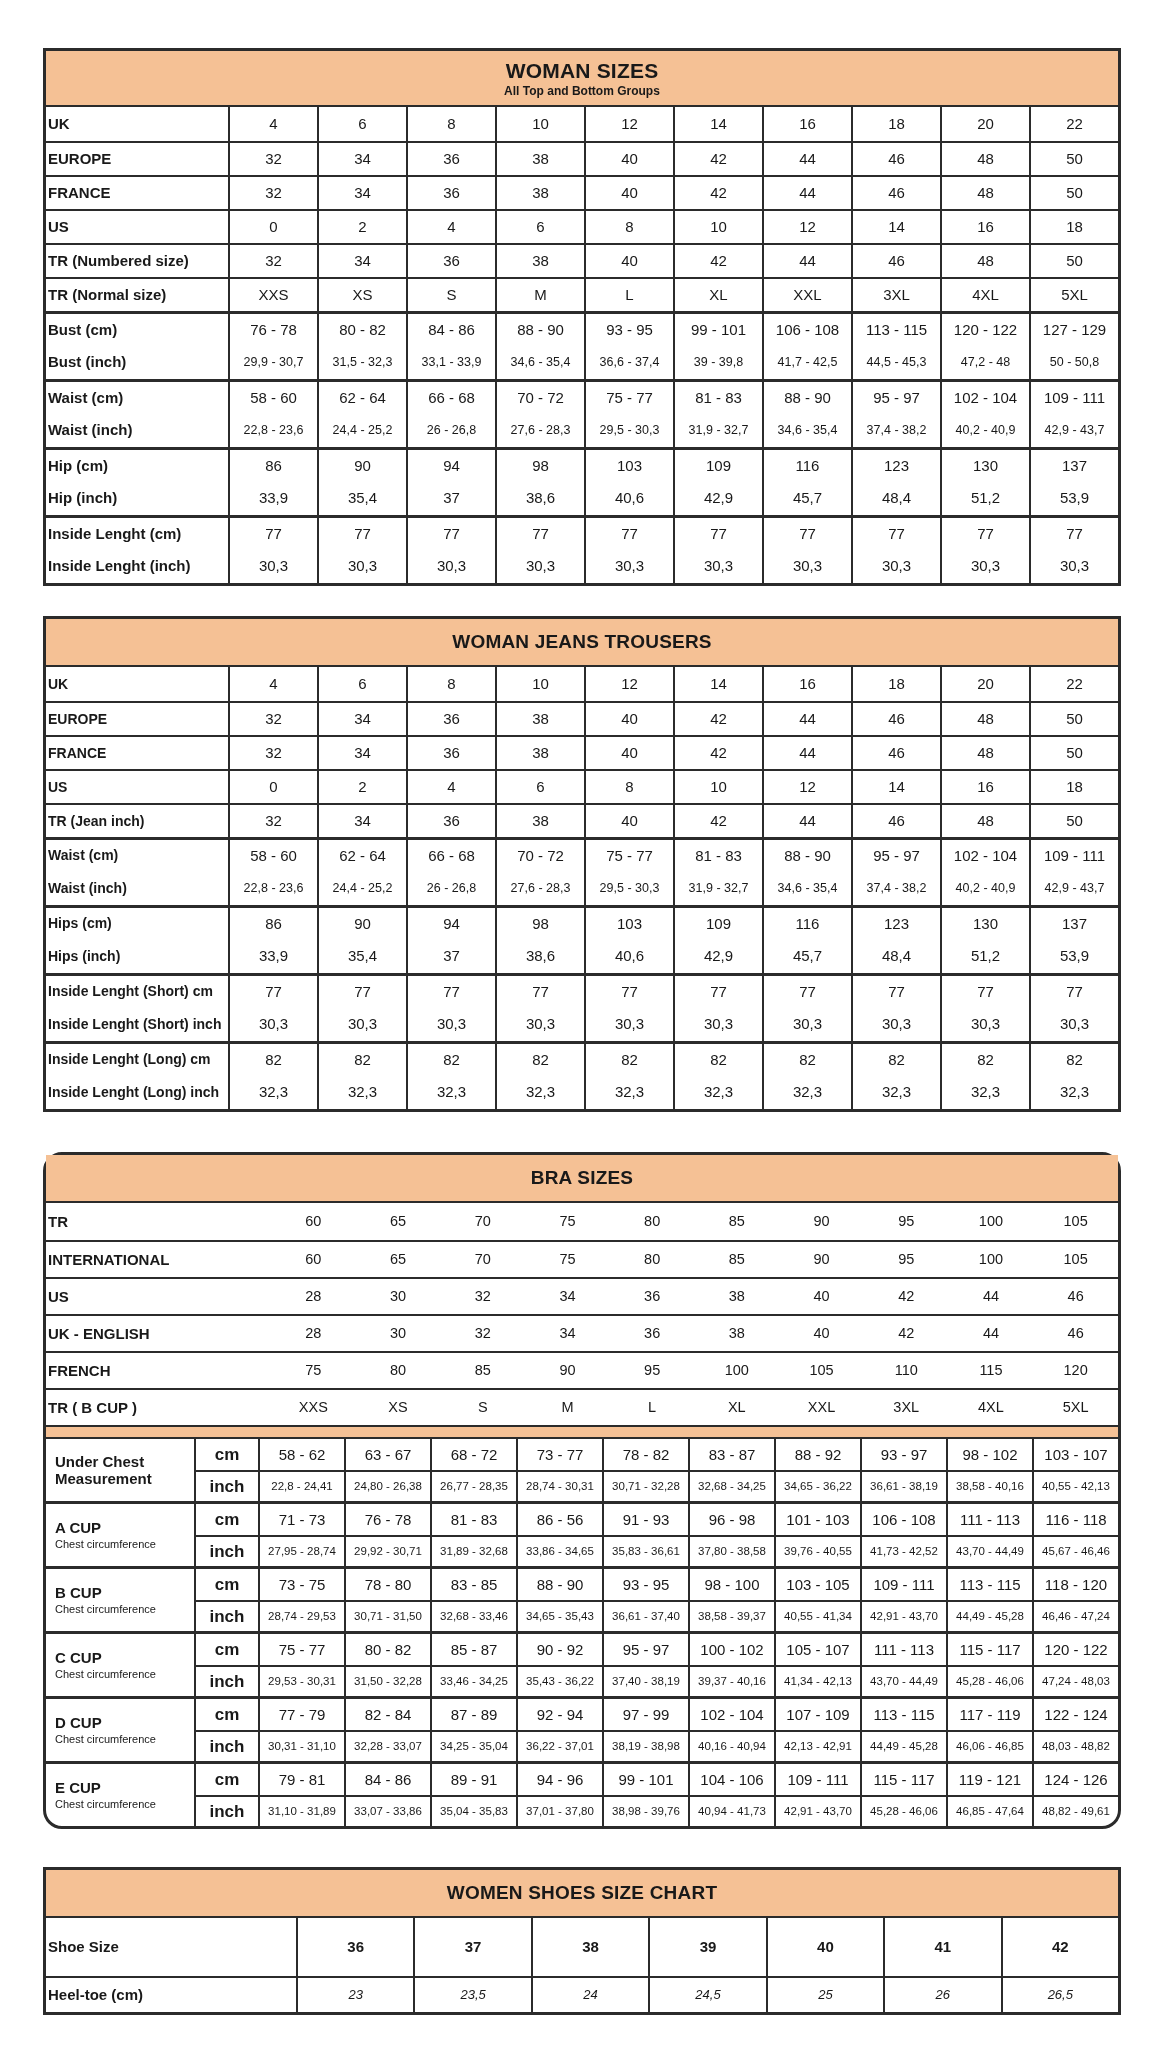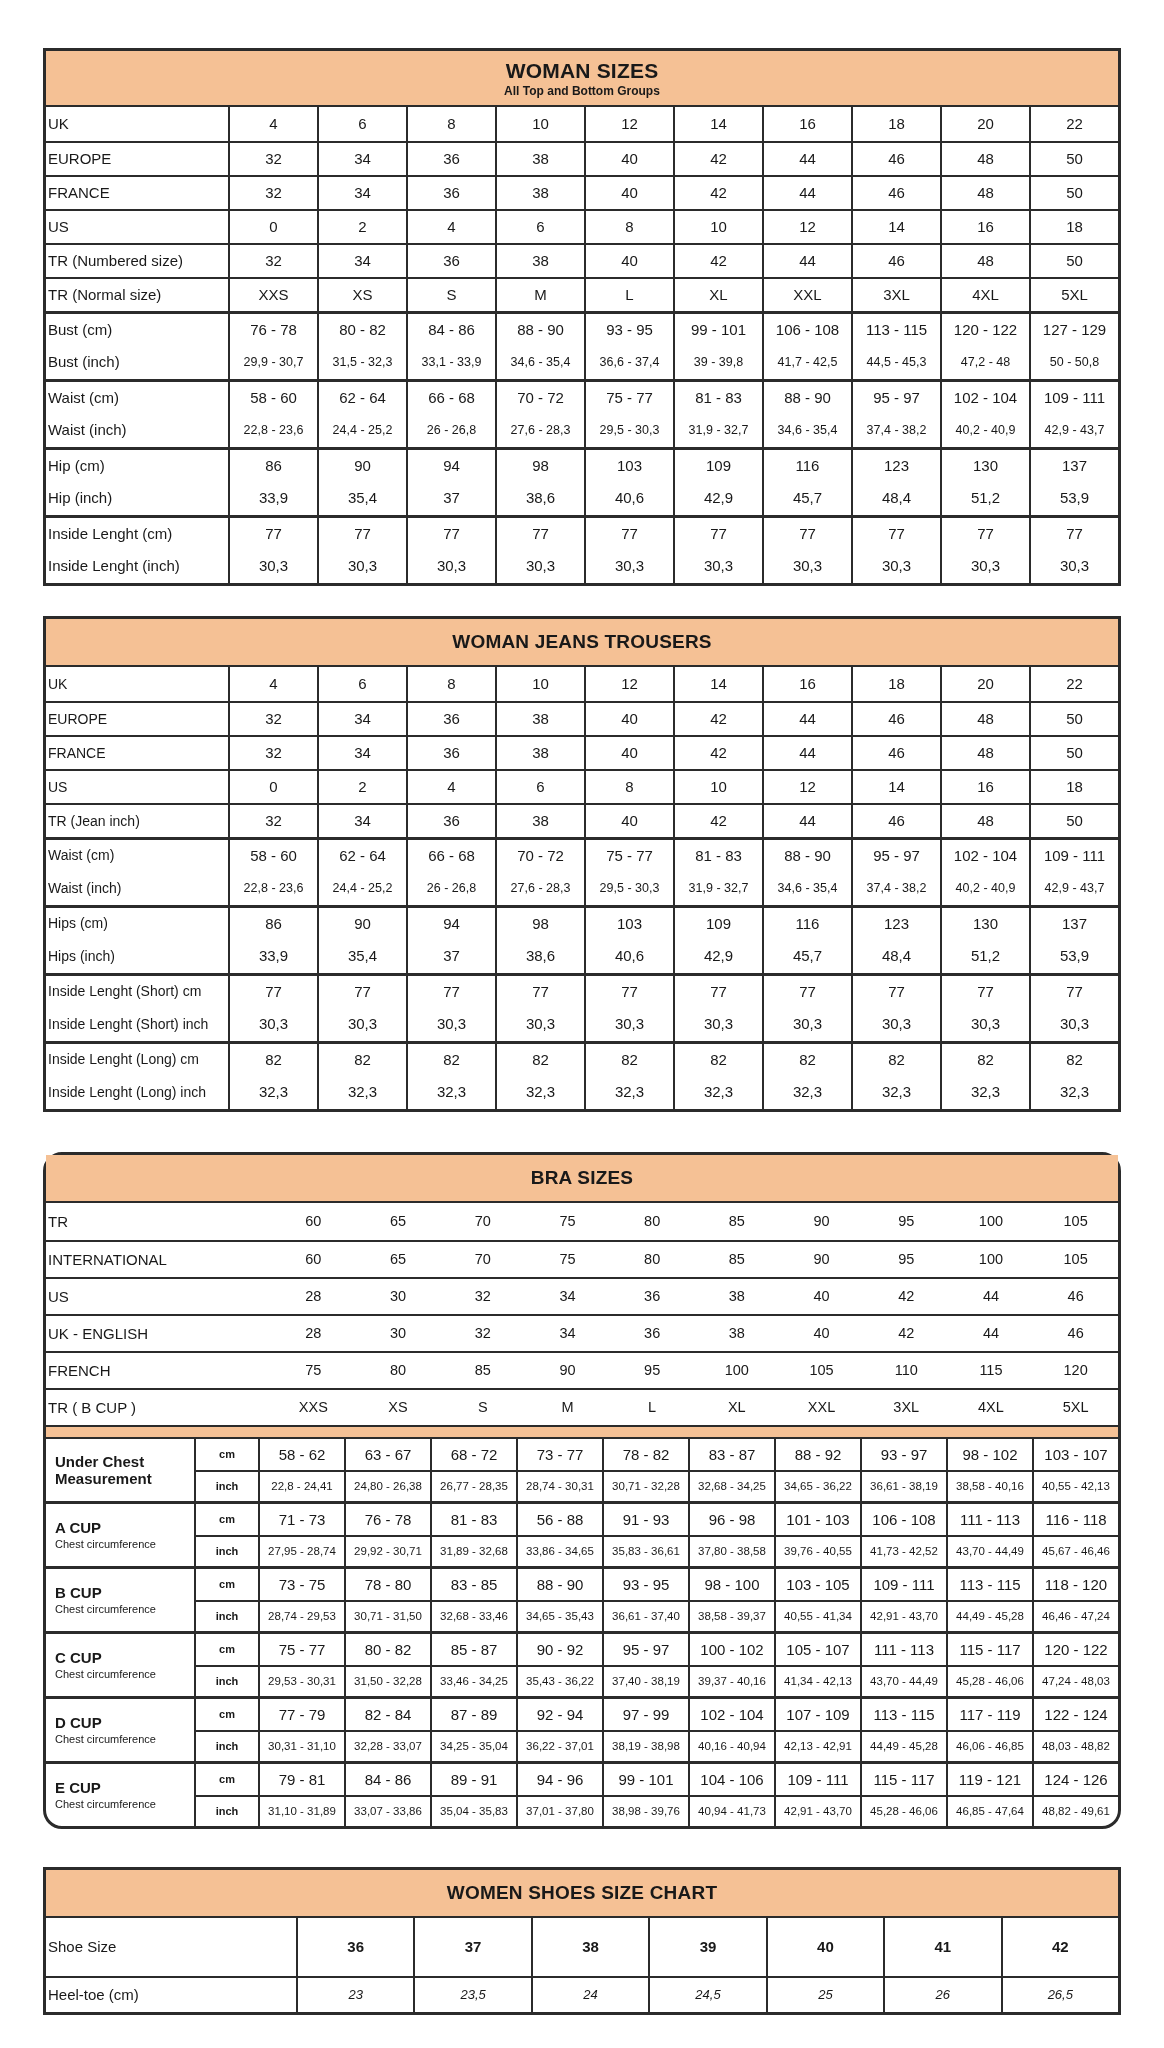--- a/index.html
+++ b/index.html
@@ -36,21 +36,21 @@
   
   .gridbody .row{display:grid;grid-template-columns:var(--cols);}
   .gridbody .row{border-top:2px solid var(--bd);}
   .gridbody .row:first-child{border-top:0;}
   .gridbody .row.thick{border-top:3px solid var(--bd);}
   .gridbody .row.nosep{border-top:0;}
   .cell{
     display:flex;align-items:center;justify-content:center;
     text-align:center;font-size:15px;line-height:1.15;padding:2px;
   }
-  .cell.label{justify-content:flex-start;text-align:right;font-weight:400;}
+  .cell.label{justify-content:flex-start;text-align:right;font-weight:700;}
   .vl .cell + .cell{border-left:2px solid var(--bd);}
   .row.small .val{font-size:12.5px;}
 
   
   #t1-body{--cols:182px repeat(10,1fr);}
   #t2-body{--cols:182px repeat(10,1fr);}
   #t1-body .row,#t2-body .row{min-height:34px;}
   #t2-body .cell.label{font-size:14px;}
 
   
@@ -67,21 +67,21 @@
   }
   .cupgroup:first-child{border-top:0;}
   .cupgroup .cell{border-left:2px solid var(--bd);min-height:31px;padding:2px 1px;}
   .cupgroup .r2{border-top:2px solid var(--bd);}
   .glabel{
     grid-row:1/3;grid-column:1;display:flex;flex-direction:column;
     justify-content:center;padding:3px 4px 3px 9px;
   }
   .gmain{font-weight:700;font-size:15px;line-height:1.15;}
   .gsub{font-size:11px;line-height:1.2;margin-top:1px;}
-  .cupgroup .unit{font-weight:700;font-size:11px;}
+  .cupgroup .unit{font-weight:700;font-size:17px;}
   .cupgroup .cmv{font-size:15px;}
   .cupgroup .inv{font-size:11.5px;}
 
   
   #t4-body{--cols:250px repeat(7,1fr);}
   #t4-body .row:first-child{min-height:58px;border-radius:19px;}
   #t4-body .row:first-child .val{font-weight:700;}
   #t4-body .row:last-child{min-height:36px;}
   #t4-body .row:last-child .val{font-size:13px;font-style:italic;}
 </style>
@@ -573,21 +573,21 @@
         </div>
         <div class="cupgroup">
           <div class="glabel">
             <div class="gmain">A CUP</div>
             <div class="gsub">Chest circumference</div>
           </div>
           <div class="cell unit r1">cm</div>
           <div class="cell val r1 cmv">71 - 73</div>
           <div class="cell val r1 cmv">76 - 78</div>
           <div class="cell val r1 cmv">81 - 83</div>
-          <div class="cell val r1 cmv">56 - 88</div>
+          <div class="cell val r1 cmv">86 - 56</div>
           <div class="cell val r1 cmv">91 - 93</div>
           <div class="cell val r1 cmv">96 - 98</div>
           <div class="cell val r1 cmv">101 - 103</div>
           <div class="cell val r1 cmv">106 - 108</div>
           <div class="cell val r1 cmv">111 - 113</div>
           <div class="cell val r1 cmv">116 - 118</div>
           <div class="cell unit r2">inch</div>
           <div class="cell val r2 inv">27,95 - 28,74</div>
           <div class="cell val r2 inv">29,92 - 30,71</div>
           <div class="cell val r2 inv">31,89 - 32,68</div>

